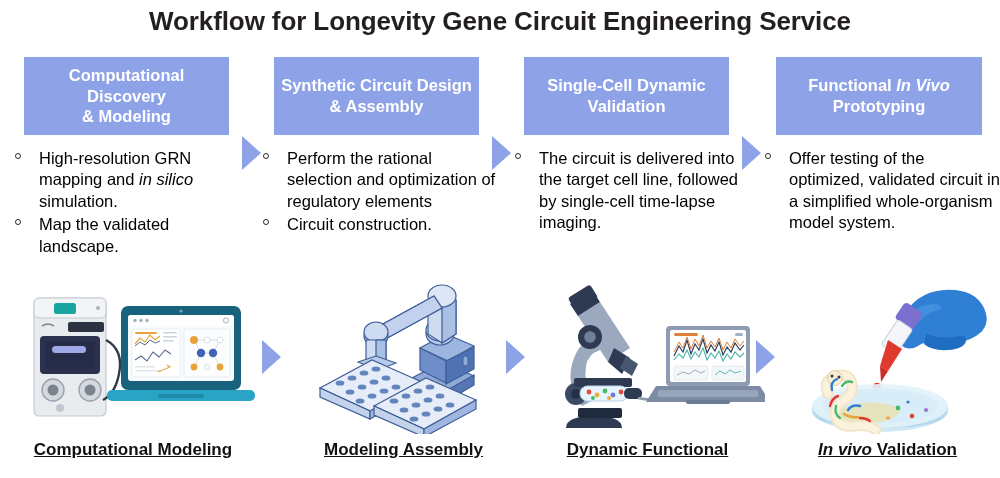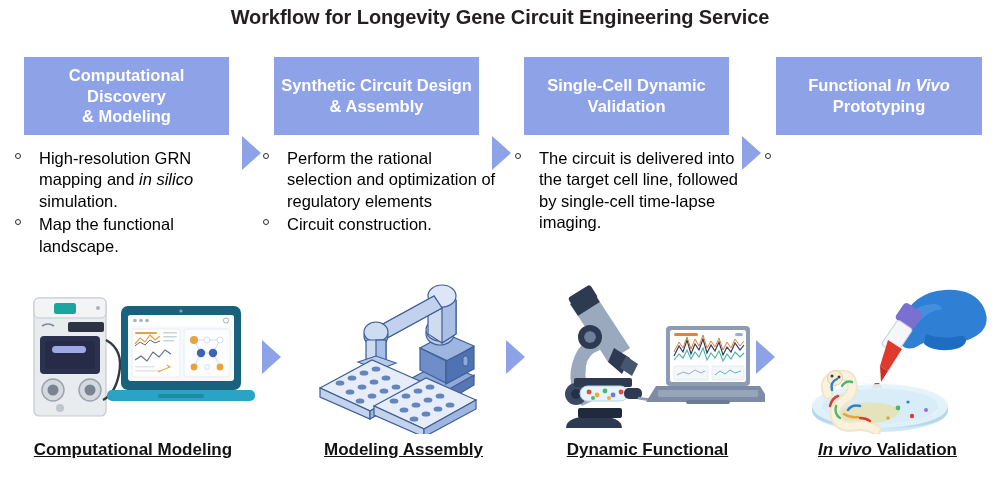--- a/index.html
+++ b/index.html
@@ -8,21 +8,21 @@
     background: #ffffff;
     font-family: "Liberation Sans", sans-serif;
     overflow: hidden;
   }
   .page { position: relative; width: 1000px; height: 478px; }
 
   
   .title {
     position: absolute; top: 6px; left: 0; width: 1000px;
     text-align: center;
-    font-size: 20px; font-weight: bold; color: #231f20;
+    font-size: 26px; font-weight: bold; color: #231f20;
     letter-spacing: -0.1px;
   }
 
   
   .hdr-row { position: absolute; top: 57px; left: 4px; width: 1000px; height: 94px; }
   .hdr {
     position: absolute; top: 0; height: 78px;
     background: #8ea2e8;
     display: flex; align-items: center; justify-content: center;
     text-align: center;
@@ -127,42 +127,42 @@
     <div class="chev chev-hdr chev-h3"></div>
   </div>
 
   <div class="bullets">
 
     <div class="bcol bcol-1">
       <div class="bitem">
         <span class="dot"></span><span>High-resolution GRN mapping and </span><i>in silico</i><span> simulation.</span>
       </div>
       <div class="bitem">
-        <span class="dot"></span><span>Map the functional landscape.</span>
+        <span class="dot"></span><span>Map the validated landscape.</span>
       </div>
     </div>
 
     <div class="bcol bcol-2">
       <div class="bitem">
         <span class="dot"></span><span>Perform the rational selection and optimization of regulatory elements</span>
       </div>
       <div class="bitem">
         <span class="dot"></span><span>Circuit construction.</span>
       </div>
     </div>
 
     <div class="bcol bcol-3">
       <div class="bitem">
         <span class="dot"></span><span>The circuit is delivered into the target cell line, followed by single-cell time-lapse imaging.</span>
       </div>
     </div>
 
     <div class="bcol bcol-4">
       <div class="bitem">
-        <span class="dot"></span>
+        <span class="dot"></span><span>Offer testing of the optimized, validated circuit in a simplified whole-organism model system.</span>
       </div>
     </div>
   </div>
 
   <div class="illos">
 
     <div class="illo illo-1">
       <svg width="250" height="152" viewBox="0 0 250 152">
 
         <rect x="26" y="16" width="72" height="118" rx="5" fill="#e9ecef" stroke="#c3c9d2" stroke-width="1.2"></rect>

